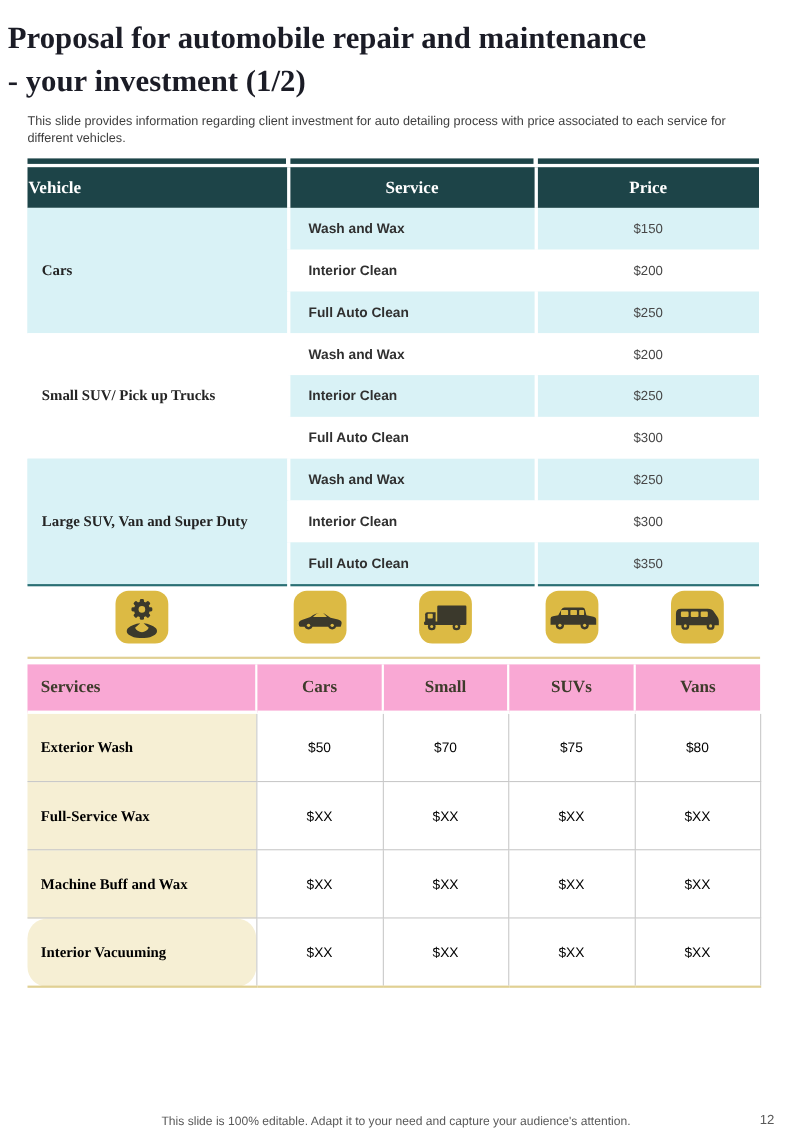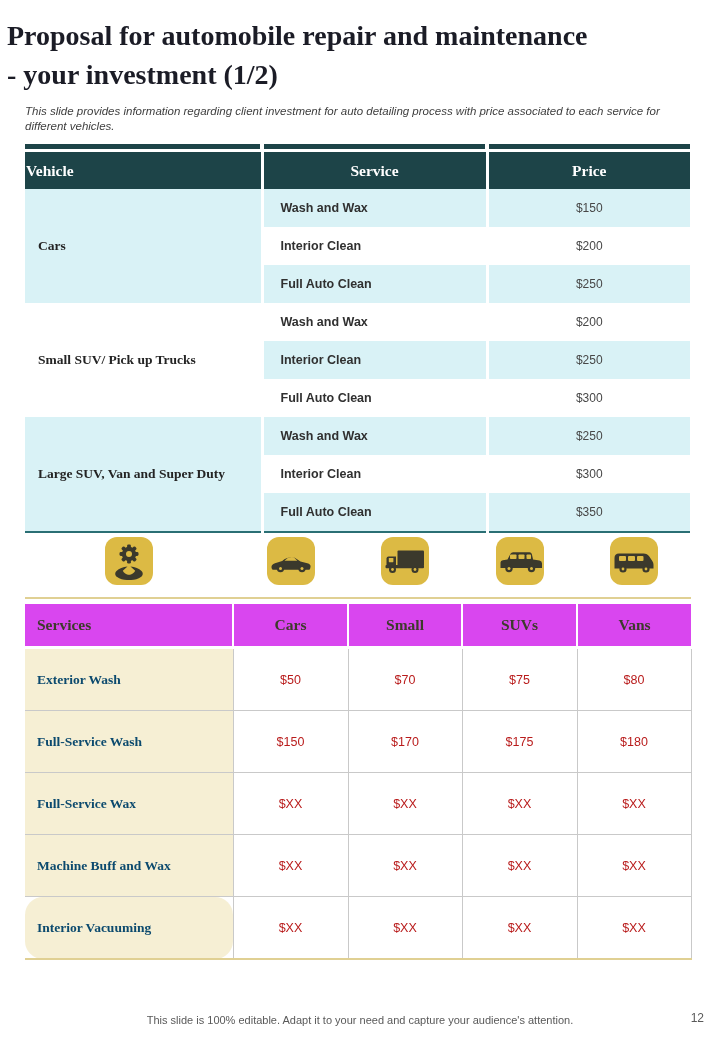--- a/index.html
+++ b/index.html
@@ -8,21 +8,21 @@
     font-family:"Liberation Serif", serif; overflow:hidden;
   }
 
   
   .title {
     position:absolute; left:7px; top:16px; width:684px;
     font-weight:bold; font-size:28px; line-height:39px; color:#1b1c26;
   }
   .subtitle {
     position:absolute; left:25px; top:104px; width:676px;
-    font-family:"Liberation Sans", sans-serif; font-size:11.5px; line-height:15px; color:#3e3e3e;font-style:italic;
+    font-family:"Liberation Sans", sans-serif; font-size:11.5px; line-height:15px; color:#3e3e3e;
   }
 
   
   .t1-accent { position:absolute; left:25px; top:144px; width:665px; display:flex; gap:4px; }
   .t1-accent div { height:5px; background:#1d4448; }
   .t1-accent .a1 { width:235px; } .t1-accent .a2 { width:221px; } .t1-accent .a3 { width:201px; }
 
   table.t1 {
     position:absolute; left:25px; top:152px; width:665px;
     border-collapse:collapse; table-layout:fixed;
@@ -59,33 +59,33 @@
   .tile-1 { left:105px; } .tile-2 { left:267px; } .tile-3 { left:381px; }
   .tile-4 { left:496px; } .tile-5 { left:610px; }
 
   
   .t2-topline { position:absolute; left:25px; top:597px; width:666px; height:2px; background:#e0d093; }
   table.t2 {
     position:absolute; left:25px; top:604px; width:666px;
     border-collapse:collapse; table-layout:fixed;
   }
   table.t2 th {
-    background:#d946ef; color:#3d3b2b; font-size:15.5px; font-weight:bold;
+    background:#f9a8d4; color:#3d3b2b; font-size:15.5px; font-weight:bold;
     height:40px; text-align:center; border-bottom:3px solid #ffffff;margin-left:20px;
   }
   table.t2 th.hleft { text-align:left; padding-left:12px; }
   table.t2 th + th { border-left:2px solid #ffffff; }
   table.t2 td {
     height:59px; border:1px solid #c9c9c9;
-    font-family:"Liberation Sans", sans-serif; font-size:12.5px; color:#b91c1c;
+    font-family:"Liberation Sans", sans-serif; font-size:12.5px; color:#000000;
     text-align:center; vertical-align:middle;
   }
   table.t2 td.sname {
     background:#f6efd4; font-family:"Liberation Serif", serif; font-weight:bold;
-    font-size:13.5px; color:#0c4a6e; text-align:left; padding-left:12px; border-left:none;
+    font-size:13.5px; color:#000000; text-align:left; padding-left:12px; border-left:none;
   }
   table.t2 tr:last-child td { border-bottom:2px solid #e0d093;border-radius:18px; }
 
   
   .footer-note {
     position:absolute; left:0; top:1014px; width:720px; text-align:center;
     font-family:"Liberation Sans", sans-serif; font-size:11px; color:#595959;
   }
   .page-num {
     position:absolute; right:16px; top:1011px;
@@ -263,27 +263,20 @@
     </thead>
     <tbody>
       <tr>
         <td class="sname">Exterior Wash</td>
         <td>$50</td>
         <td>$70</td>
         <td>$75</td>
         <td>$80</td>
       </tr>
       <tr>
-        <td class="sname">Full-Service Wash</td>
-        <td>$150</td>
-        <td>$170</td>
-        <td>$175</td>
-        <td>$180</td>
-      </tr>
-      <tr>
         <td class="sname">Full-Service Wax</td>
         <td>$XX</td>
         <td>$XX</td>
         <td>$XX</td>
         <td>$XX</td>
       </tr>
       <tr>
         <td class="sname">Machine Buff and Wax</td>
         <td>$XX</td>
         <td>$XX</td>

